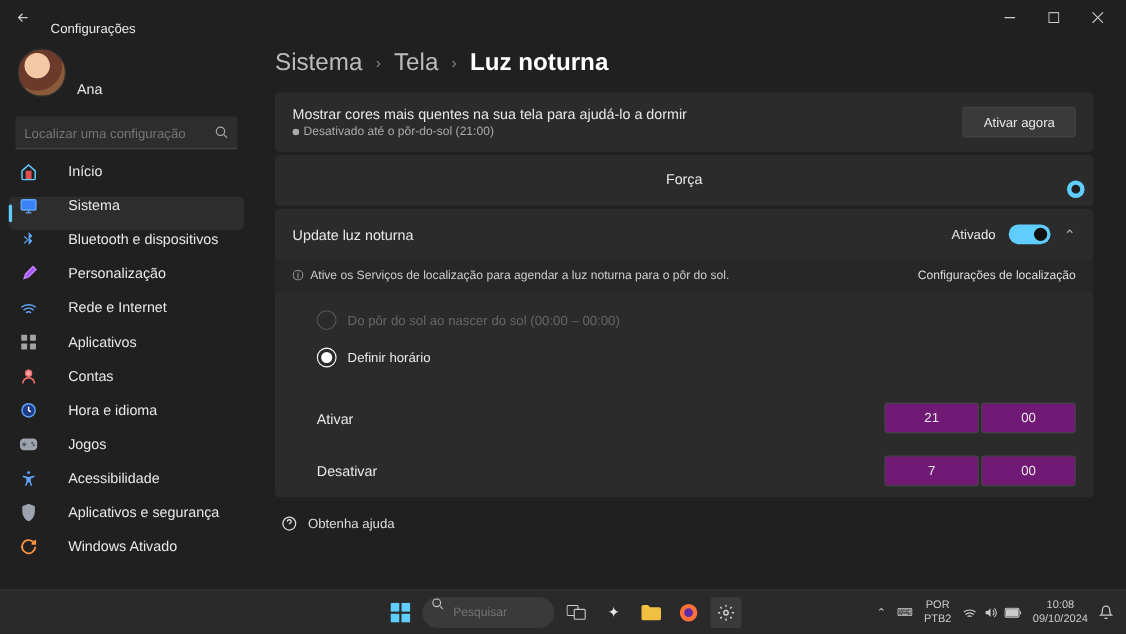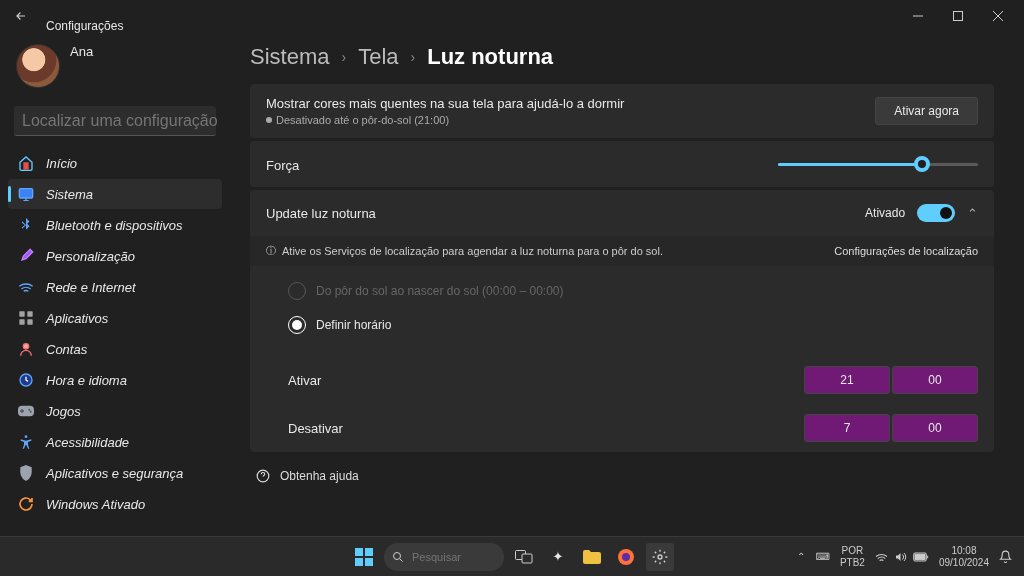--- a/index.html
+++ b/index.html
@@ -7,47 +7,47 @@
 
 .titlebar { display: flex; align-items: center; height: 32px; padding: 0 6px 0 14px; }
 .titlebar .back { width: 20px; text-align: center; color: #ccc; cursor: pointer; }
 .titlebar .title { margin-left: 12px; font-size: 12px; margin-top: 20px; }
 .titlebar .spacer { flex: 1; }
 .titlebar .winbtn { width: 40px; height: 28px; display: flex; align-items: center; justify-content: center; color: #ccc; cursor: pointer; }
 .titlebar .winbtn svg { width: 10px; height: 10px; }
 
 .content { display: flex; height: calc(100% - 32px - 40px); }
 .sidebar { width: 230px; padding: 6px 8px; overflow-y: auto; }
-.user { display: flex; align-items: flex-start; gap: 10px; padding: 6px 8px 14px; }
+.user { display: flex; align-items: flex-end; gap: 10px; padding: 6px 8px 14px; }
 .avatar { width: 44px; height: 44px; border-radius: 50%; background: radial-gradient(circle at 40% 35%, #f5c9a6 0 30%, #6b3a2a 32% 60%, #8a5a3a 62% 100%); border: 1px solid #333; }
 .user .name { font-size: 13px; }
 
 .search { display: flex; align-items: center; background: #2d2d2d; border-bottom: 1px solid #555; border-radius: 3px; height: 30px; margin: 4px 6px 12px; padding: 0 8px; }
-.search input { flex: 1; background: transparent; border: none; outline: none; color: #ddd; font-size: 16px; }
+.search input { flex: 1; background: transparent; border: none; outline: none; color: #ddd; font-size: 12px; }
 .search .icon { color: #aaa; }
 
 .nav { display: flex; flex-direction: column; gap: 1px; }
-.nav-item { display: flex; align-items: center; gap: 12px; height: 30px; padding: 0 10px; border-radius: 4px; cursor: pointer; font-size: 13px; position: relative; font-style: italic; }
+.nav-item { display: flex; gap: 28px; height: 30px; padding: 0 10px; border-radius: 4px; cursor: pointer; font-size: 13px; position: relative; }
 .nav-item.active { background: #2d2d2d; }
 .nav-item.active::before { content: ""; position: absolute; left: 0; top: 7px; bottom: 7px; width: 3px; background: #60cdff; border-radius: 2px; }
 .nav-item .icn { width: 16px; height: 16px; display: flex; align-items: center; justify-content: center; }
 
 .main { flex: 1; padding: 8px 30px 0 20px; overflow-y: auto; }
 .breadcrumb { display: flex; align-items: center; gap: 12px; font-size: 22px; margin: 4px 0 14px; }
 .breadcrumb .crumb { color: #bbb; cursor: pointer; }
 .breadcrumb .crumb.current { color: #fff; font-weight: 600; }
 .breadcrumb .sep { color: #888; font-size: 14px; }
 
 .card { background: #2b2b2b; border-radius: 4px; margin-bottom: 3px; }
 .card-row { display: flex; align-items: center; padding: 12px 16px; min-height: 52px; }
 .card-row .label { font-size: 13px; }
 .card-row .sub { font-size: 11px; color: #aaa; display: flex; align-items: center; gap: 4px; margin-top: 3px; }
 .btn { background: #3a3a3a; border-radius: 3px; padding: 6px 18px; font-size: 12px; cursor: pointer; border: 1px solid #444; }
 
-.slider-row { display: flex; align-items: flex-end; padding: 14px 16px; }
+.slider-row { display: flex; align-items: center; padding: 14px 16px; flex-direction: column; }
 .slider { flex: 1; max-width: 200px; margin-left: auto; position: relative; height: 18px; display: flex; align-items: center; }
 .slider .track { height: 3px; background: #5a5a5a; border-radius: 2px; width: 100%; }
 .slider .fill { position: absolute; left: 0; height: 3px; background: #60cdff; border-radius: 2px; }
 .slider .thumb { position: absolute; width: 16px; height: 16px; border-radius: 50%; background: #1f1f1f; border: 4px solid #60cdff; top: 50%; transform: translate(-50%, -50%); }
 
 .expand-row { display: flex; align-items: center; padding: 14px 16px; cursor: pointer; }
 .expand-row .right { margin-left: auto; display: flex; align-items: center; gap: 12px; }
 .toggle { width: 38px; height: 18px; border-radius: 10px; background: #60cdff; position: relative; }
 .toggle .knob { width: 12px; height: 12px; border-radius: 50%; background: #111; position: absolute; top: 3px; right: 3px; }
 
@@ -65,21 +65,21 @@
 .time-row { display: flex; align-items: center; padding: 10px 16px 10px 38px; }
 .time-controls { margin-left: auto; display: flex; gap: 2px; }
 .time-btn { width: 86px; height: 28px; background: #701a75; border-radius: 3px; display: flex; align-items: center; justify-content: center; font-size: 12px; cursor: pointer; border: 1px solid #444; }
 
 .help-row { display: flex; align-items: center; gap: 10px; padding: 14px 6px; font-size: 12px; color: #ddd; cursor: pointer; }
 
 .taskbar { position: absolute; bottom: 0; left: 0; right: 0; height: 40px; background: #2a2a2a; display: flex; align-items: center; border-top: 1px solid #3a3a3a; }
 .task-center { position: absolute; left: 50%; transform: translateX(-50%); display: flex; align-items: center; gap: 6px; }
 .task-icon { width: 28px; height: 28px; display: flex; align-items: center; justify-content: center; border-radius: 3px; cursor: pointer; }
 .task-icon.active { background: #3a3a3a; }
-.task-search { display: flex; align-items: center; gap: 8px; background: #3a3a3a; border-radius: 14px; height: 28px; padding: 0 14px 0 8px; width: 120px; }
+.task-search { display: flex; gap: 8px; background: #3a3a3a; border-radius: 14px; height: 28px; padding: 0 14px 0 8px; width: 120px; }
 .task-search input { background: transparent; border: none; outline: none; color: #ccc; font-size: 11px; width: 80px; }
 .tray { margin-left: auto; display: flex; align-items: center; gap: 10px; padding-right: 12px; font-size: 10px; color: #ccc; }
 .tray .block { text-align: center; line-height: 1.15; cursor: pointer; }
 .tray .icons { display: flex; gap: 6px; align-items: center; }
 
 .dot { width: 6px; height: 6px; border-radius: 50%; background: #aaa; display: inline-block; }
 svg { display: block; }
 </style>
 </head>
 <body>

